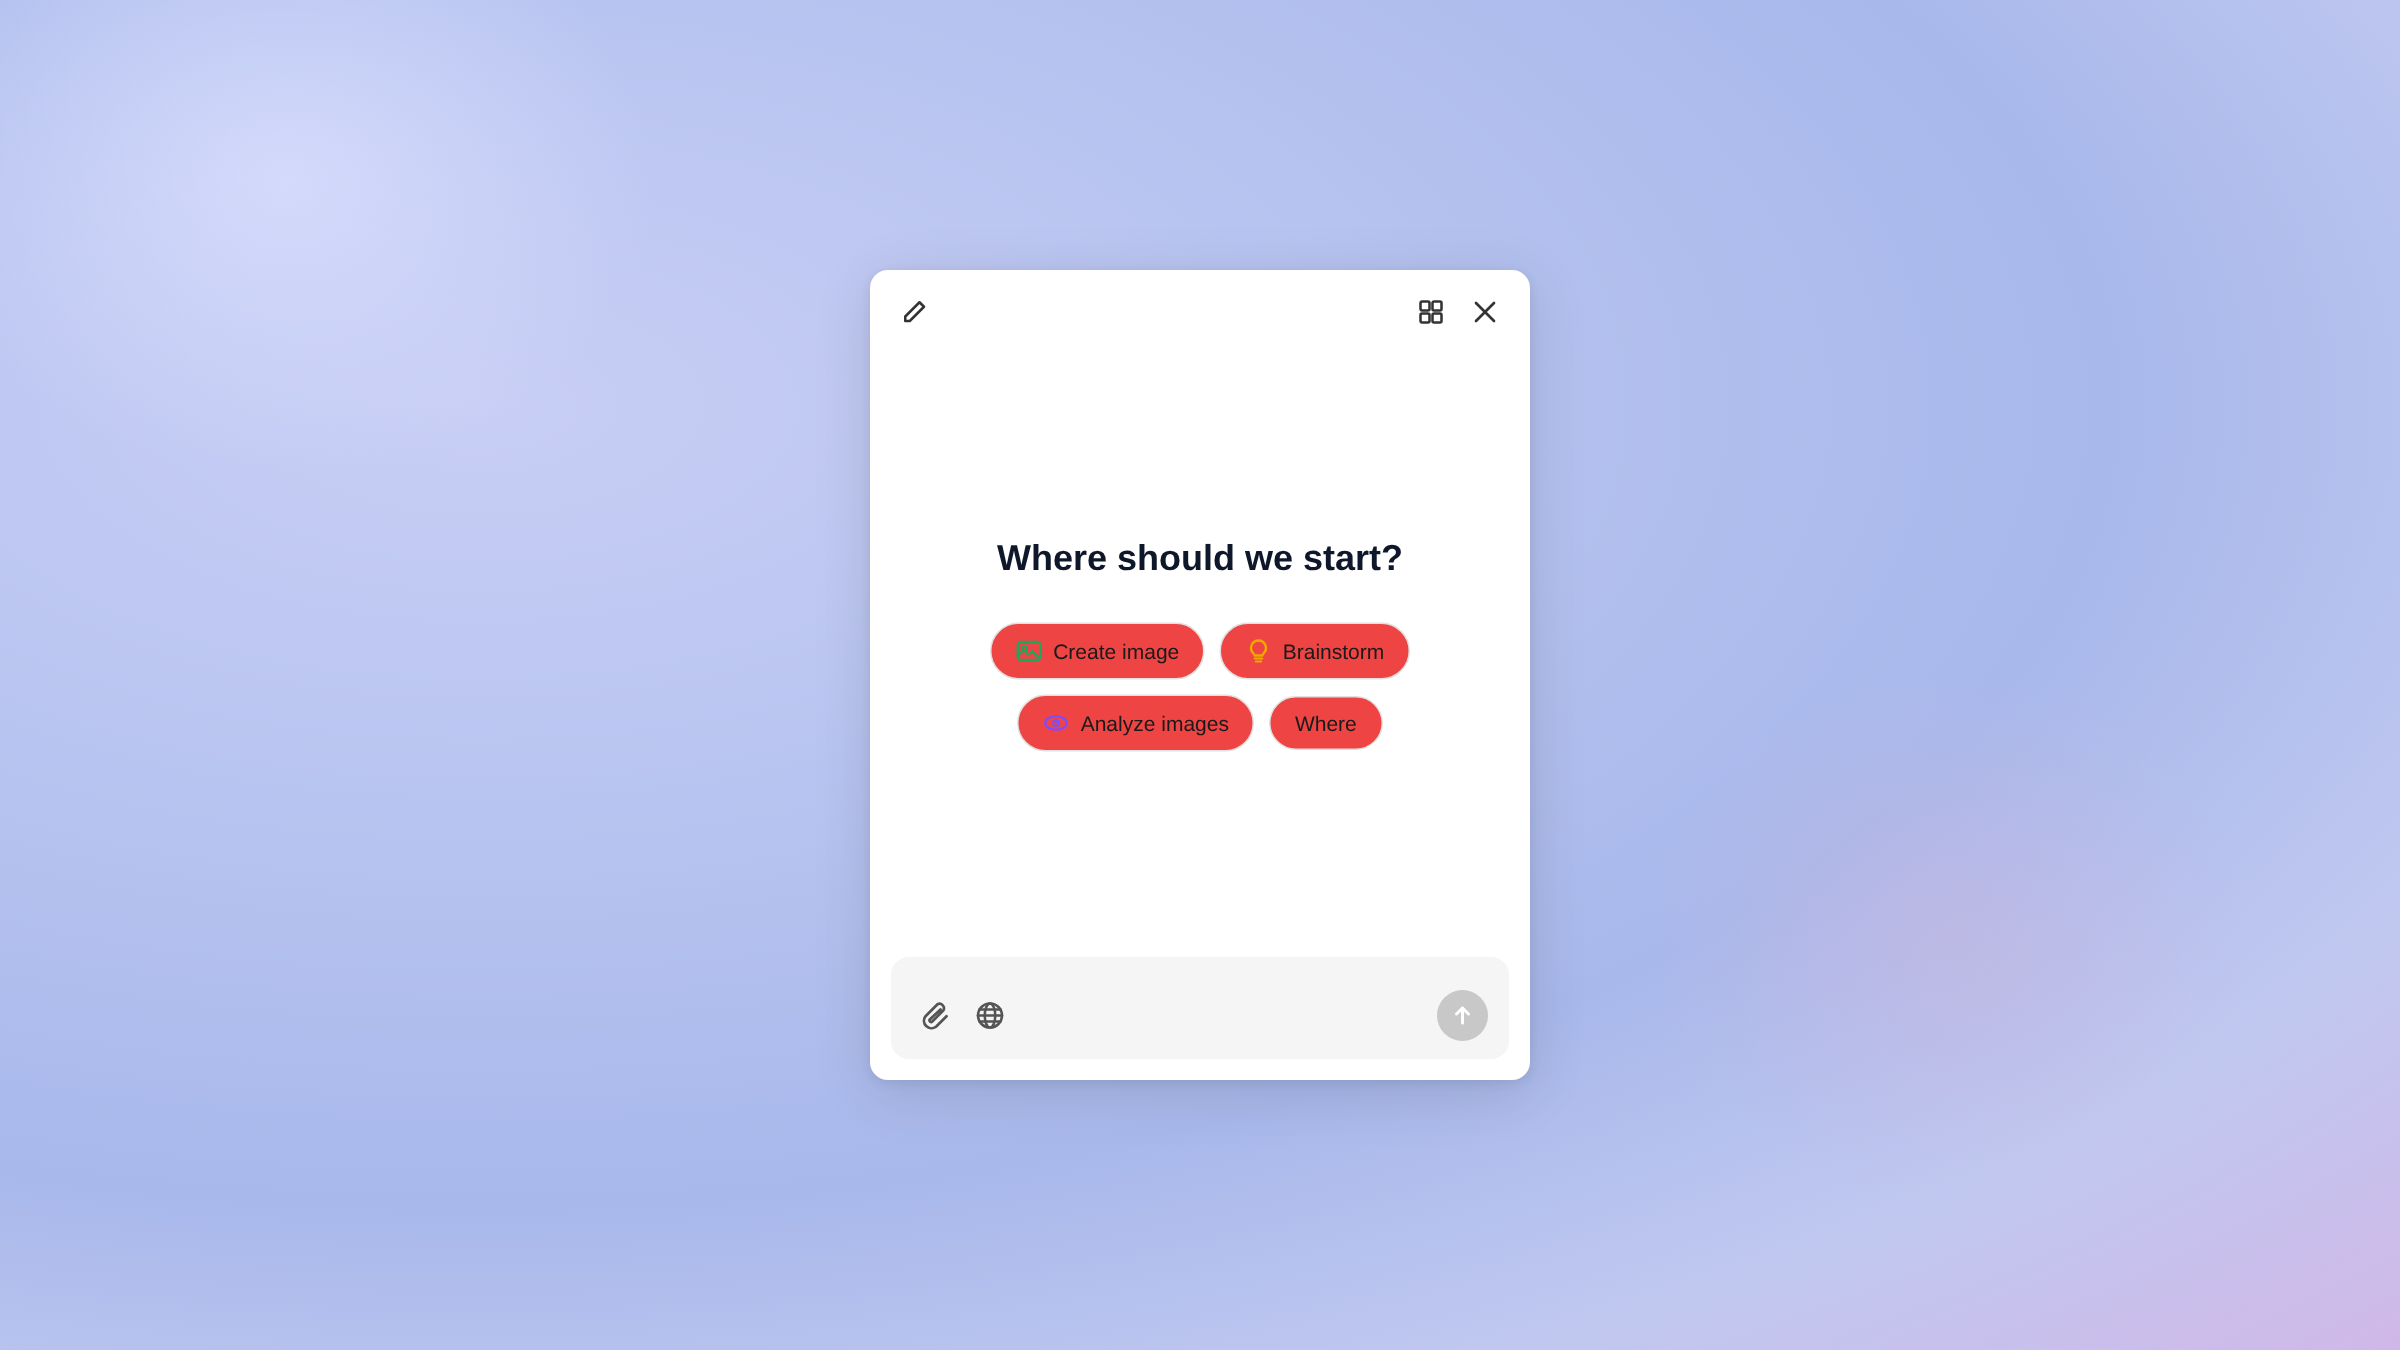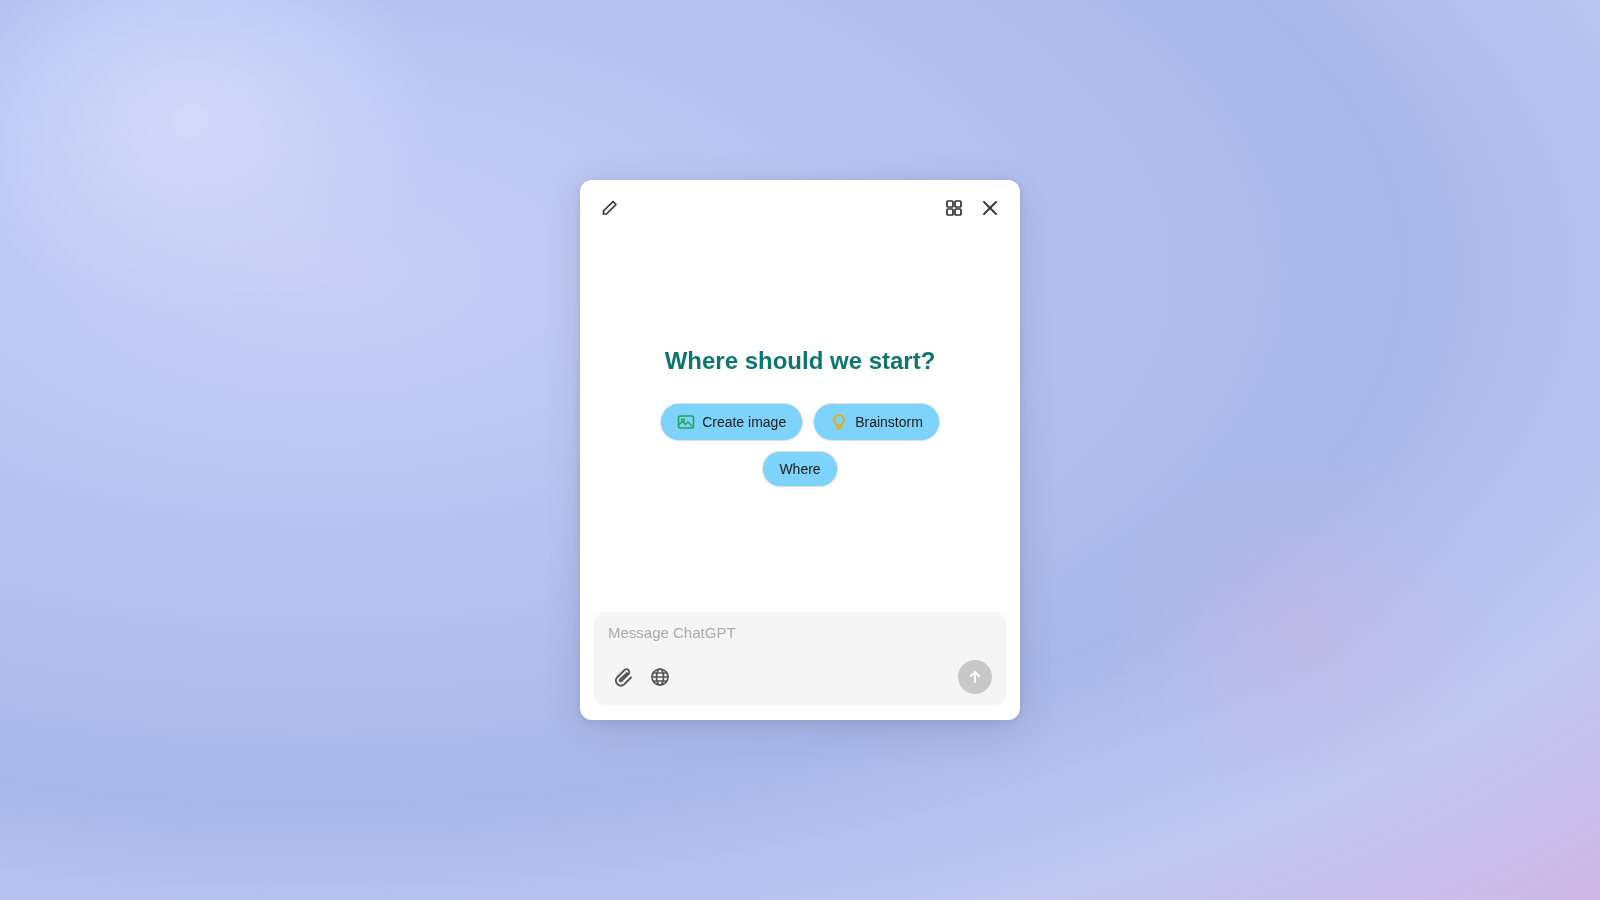--- a/index.html
+++ b/index.html
@@ -88,21 +88,21 @@
       display: flex;
       flex-direction: column;
       align-items: center;
       justify-content: center;
       padding: 20px;
     }
 
     .heading {
       font-size: 24px;
       font-weight: 700;
-      color: #0f766e;
+      color: #0f172a;
       margin-bottom: 28px;
       text-align: center;
     }
 
     .suggestions {
       display: flex;
       flex-direction: column;
       align-items: center;
       gap: 10px;
     }
@@ -113,21 +113,21 @@
       align-items: center;
     }
 
     .suggestion-chip {
       display: flex;
       align-items: center;
       gap: 7px;
       padding: 9px 16px;
       border: 1.5px solid #e0e0e0;
       border-radius: 999px;
-      background: #7dd3fc;
+      background: #ef4444;
       cursor: pointer;
       font-size: 14px;
       color: #1a1a1a;
       font-family: inherit;
       transition: background 0.15s, border-color 0.15s;
       white-space: nowrap;
     }
 
     .chip-icon {
       width: 18px;
@@ -277,30 +277,39 @@
               <line x1="6.5" y1="14" x2="11.5" y2="14" stroke="#f0a800" stroke-width="1.4" stroke-linecap="round"></line>
               <line x1="7.2" y1="16" x2="10.8" y2="16" stroke="#f0a800" stroke-width="1.4" stroke-linecap="round"></line>
             </svg>
           </span>
           <span>Brainstorm</span>
         </button>
       </div>
 
       <div class="suggestion-row">
 
+        <button class="suggestion-chip">
+          <span class="chip-icon icon-analyze">
+            <svg width="20" height="18" viewBox="0 0 20 18" fill="none">
+              <ellipse cx="10" cy="9" rx="8" ry="5" stroke="#7c4dff" stroke-width="1.6"></ellipse>
+              <circle cx="10" cy="9" r="2.2" stroke="#7c4dff" stroke-width="1.4"></circle>
+              <circle cx="10" cy="9" r="0.8" fill="#7c4dff"></circle>
+            </svg>
+          </span>
+          <span>Analyze images</span>
+        </button>
 
         <button class="suggestion-chip">
           <span>Where</span>
         </button>
       </div>
     </div>
   </div>
 
   <div class="input-area">
-    <textarea class="message-input" rows="1" placeholder="Message ChatGPT" style=""></textarea>
     <div class="input-toolbar">
       <button class="input-icon-btn" title="Attach file">
         <svg width="20" height="20" viewBox="0 0 20 20" fill="none" stroke="currentColor" stroke-width="1.8" stroke-linecap="round" stroke-linejoin="round">
           <path d="M17 10.5l-7 7a5 5 0 0 1-7-7l8-8a3 3 0 0 1 4 4l-7.5 7.5a1 1 0 0 1-1.5-1.5L13 6"></path>
         </svg>
       </button>
       <button class="input-icon-btn" title="Search web">
         <svg width="20" height="20" viewBox="0 0 20 20" fill="none" stroke="currentColor" stroke-width="1.7" stroke-linecap="round" stroke-linejoin="round">
           <circle cx="10" cy="10" r="8"></circle>
           <ellipse cx="10" cy="10" rx="3.5" ry="8"></ellipse>

